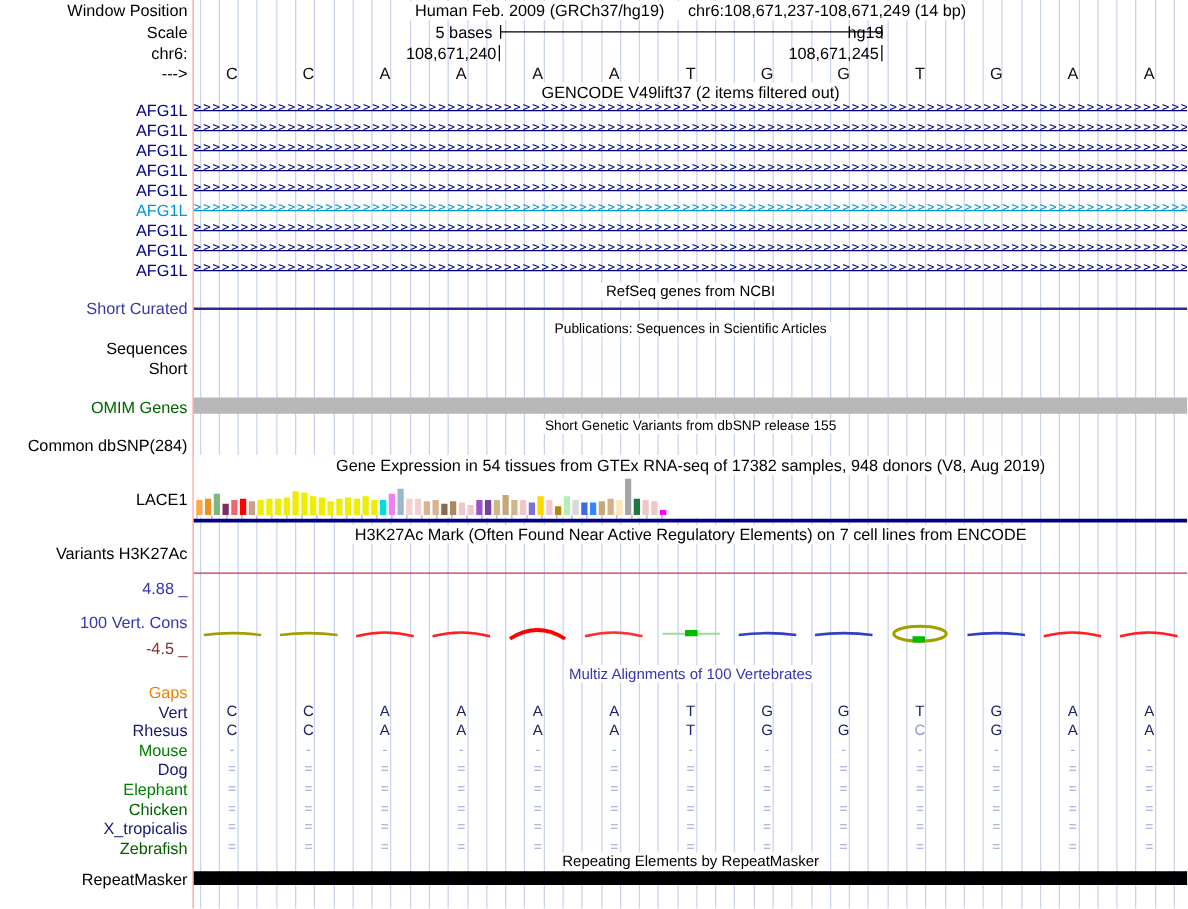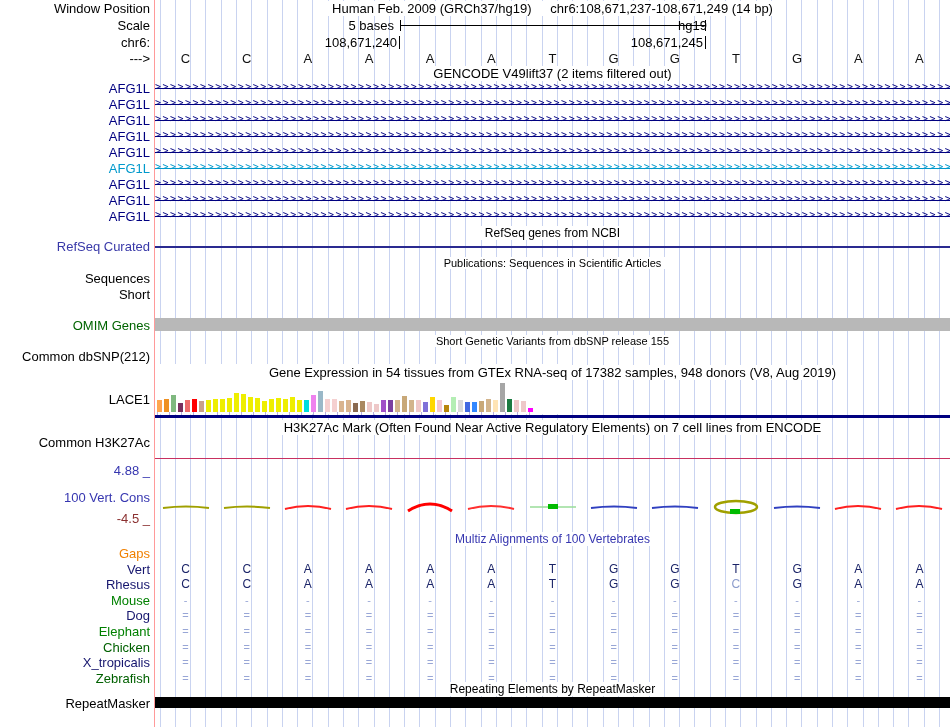--- a/index.html
+++ b/index.html
@@ -31,36 +31,36 @@
   <div class="big" style="position:absolute;left:250px;width:147px;text-align:right;top:36px;z-index:2">108,671,240</div>
   <div class="big" style="position:absolute;left:556px;width:147px;text-align:right;top:36px;z-index:2">108,671,245</div>
   <div class="hline" style="left:399px;top:36px;width:1px;height:13px;background:#000"></div>
   <div class="hline" style="left:705px;top:36px;width:1px;height:13px;background:#000"></div>
 
   <div class="lbl" style="top:52px">---&gt;</div>
 
   <div class="ttl big" style="top:67px"><span>GENCODE V49lift37 (2 items filtered out)</span></div>
 
   <div class="ttl" style="top:227px"><span>RefSeq genes from NCBI</span></div>
-  <div class="lbl" style="top: 240px; color: rgb(56, 56, 168);" id="refseqLbl">RefSeq Curated</div>
+  <div class="lbl" style="top: 240px; color: rgb(56, 56, 168);" id="refseqLbl">Short Curated</div>
 
   <div class="ttl small" style="top:258px"><span>Publications: Sequences in Scientific Articles</span></div>
   <div class="lbl" style="top:272px">Sequences</div>
   <div class="lbl" style="top:288px">Short</div>
 
   <div class="lbl" style="top: 319px; color: rgb(0, 100, 0);" id="omimLbl">OMIM Genes</div>
 
   <div class="ttl small" style="top:336px"><span>Short Genetic Variants from dbSNP release 155</span></div>
-  <div class="lbl" style="top:350px">Common dbSNP(212)</div>
+  <div class="lbl" style="top:350px">Common dbSNP(284)</div>
 
   <div class="ttl big" style="top:366px"><span>Gene Expression in 54 tissues from GTEx RNA-seq of 17382 samples, 948 donors (V8, Aug 2019)</span></div>
   <div class="lbl" style="top:393px">LACE1</div>
 
   <div class="ttl big" style="top:421px"><span>H3K27Ac Mark (Often Found Near Active Regulatory Elements) on 7 cell lines from ENCODE</span></div>
-  <div class="lbl" style="top:436px">Common H3K27Ac</div>
+  <div class="lbl" style="top:436px">Variants H3K27Ac</div>
 
   <div class="lbl" style="top: 464px; color: rgb(54, 54, 176);" id="consMax">4.88 _</div>
   <div class="lbl" style="top: 491px; color: rgb(54, 54, 176);" id="consLbl">100 Vert. Cons</div>
   <div class="lbl" style="top: 512px; color: rgb(139, 48, 48);" id="consMin">-4.5 _</div>
 
   <div class="ttl" style="top: 533px; color: rgb(54, 54, 176);" id="multizTtl"><span>Multiz Alignments of 100 Vertebrates</span></div>
 
   <div class="ttl" style="top:683px"><span>Repeating Elements by RepeatMasker</span></div>
   <div class="lbl" style="top:697px">RepeatMasker</div>
 

